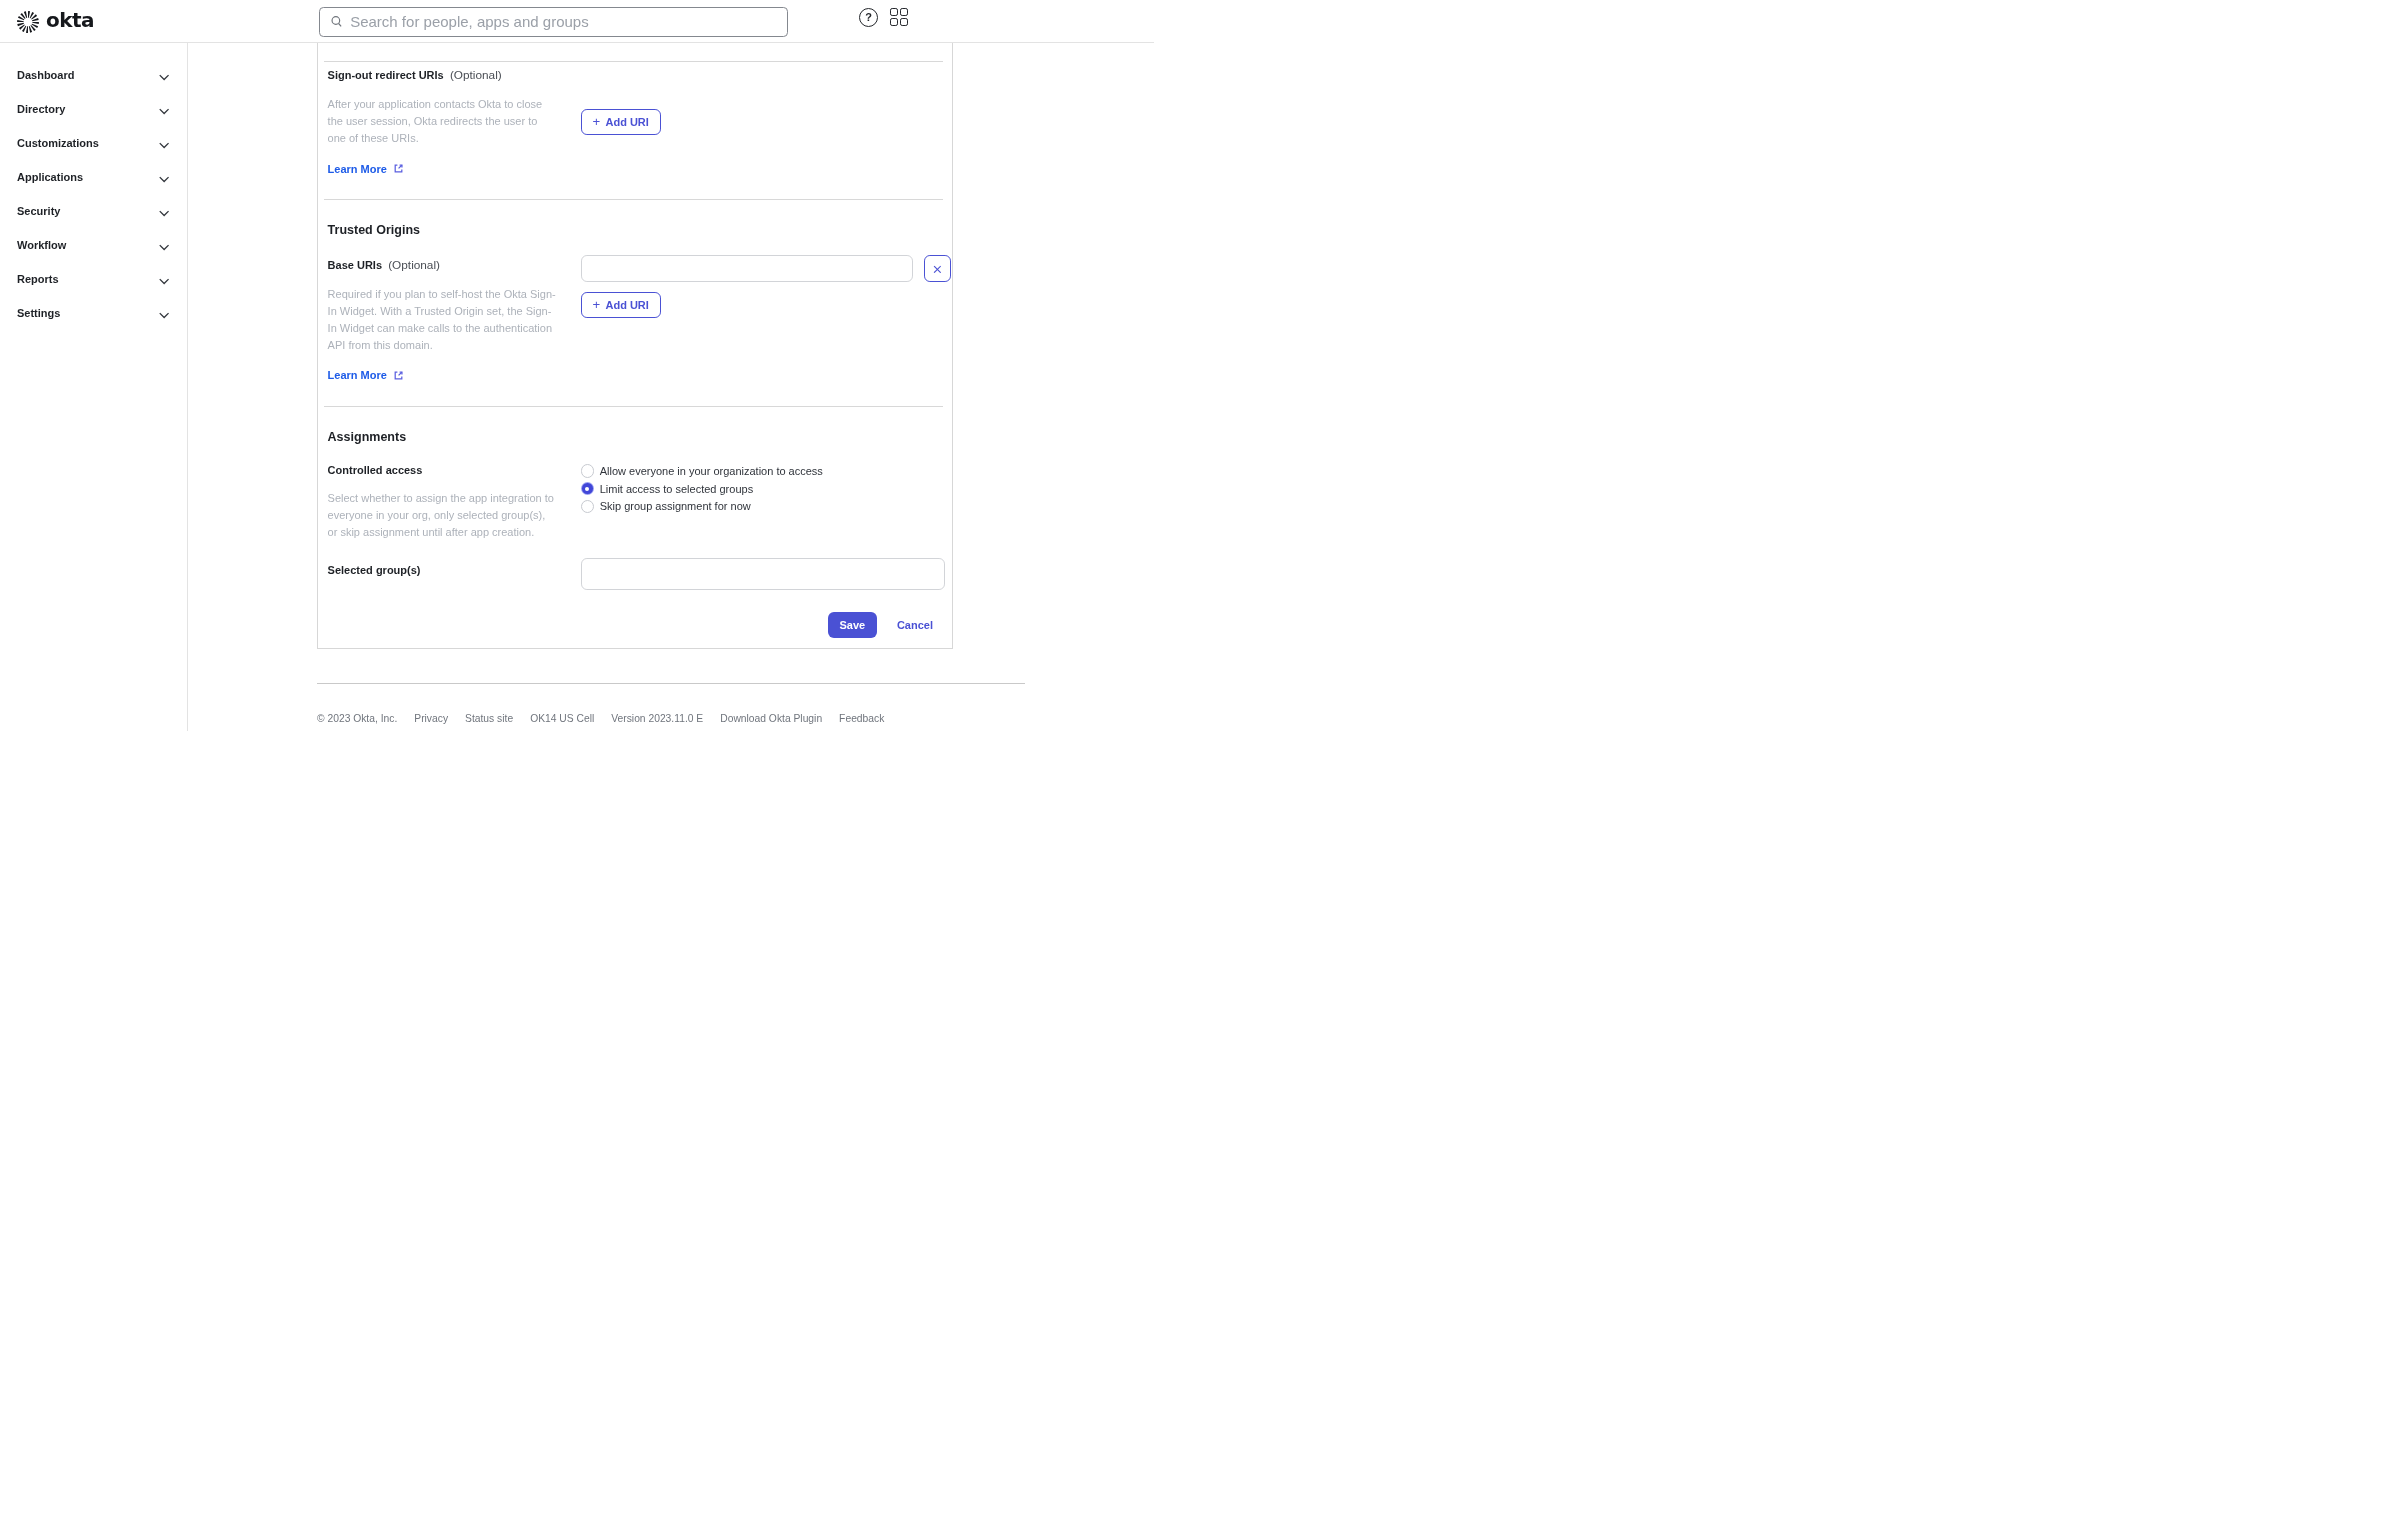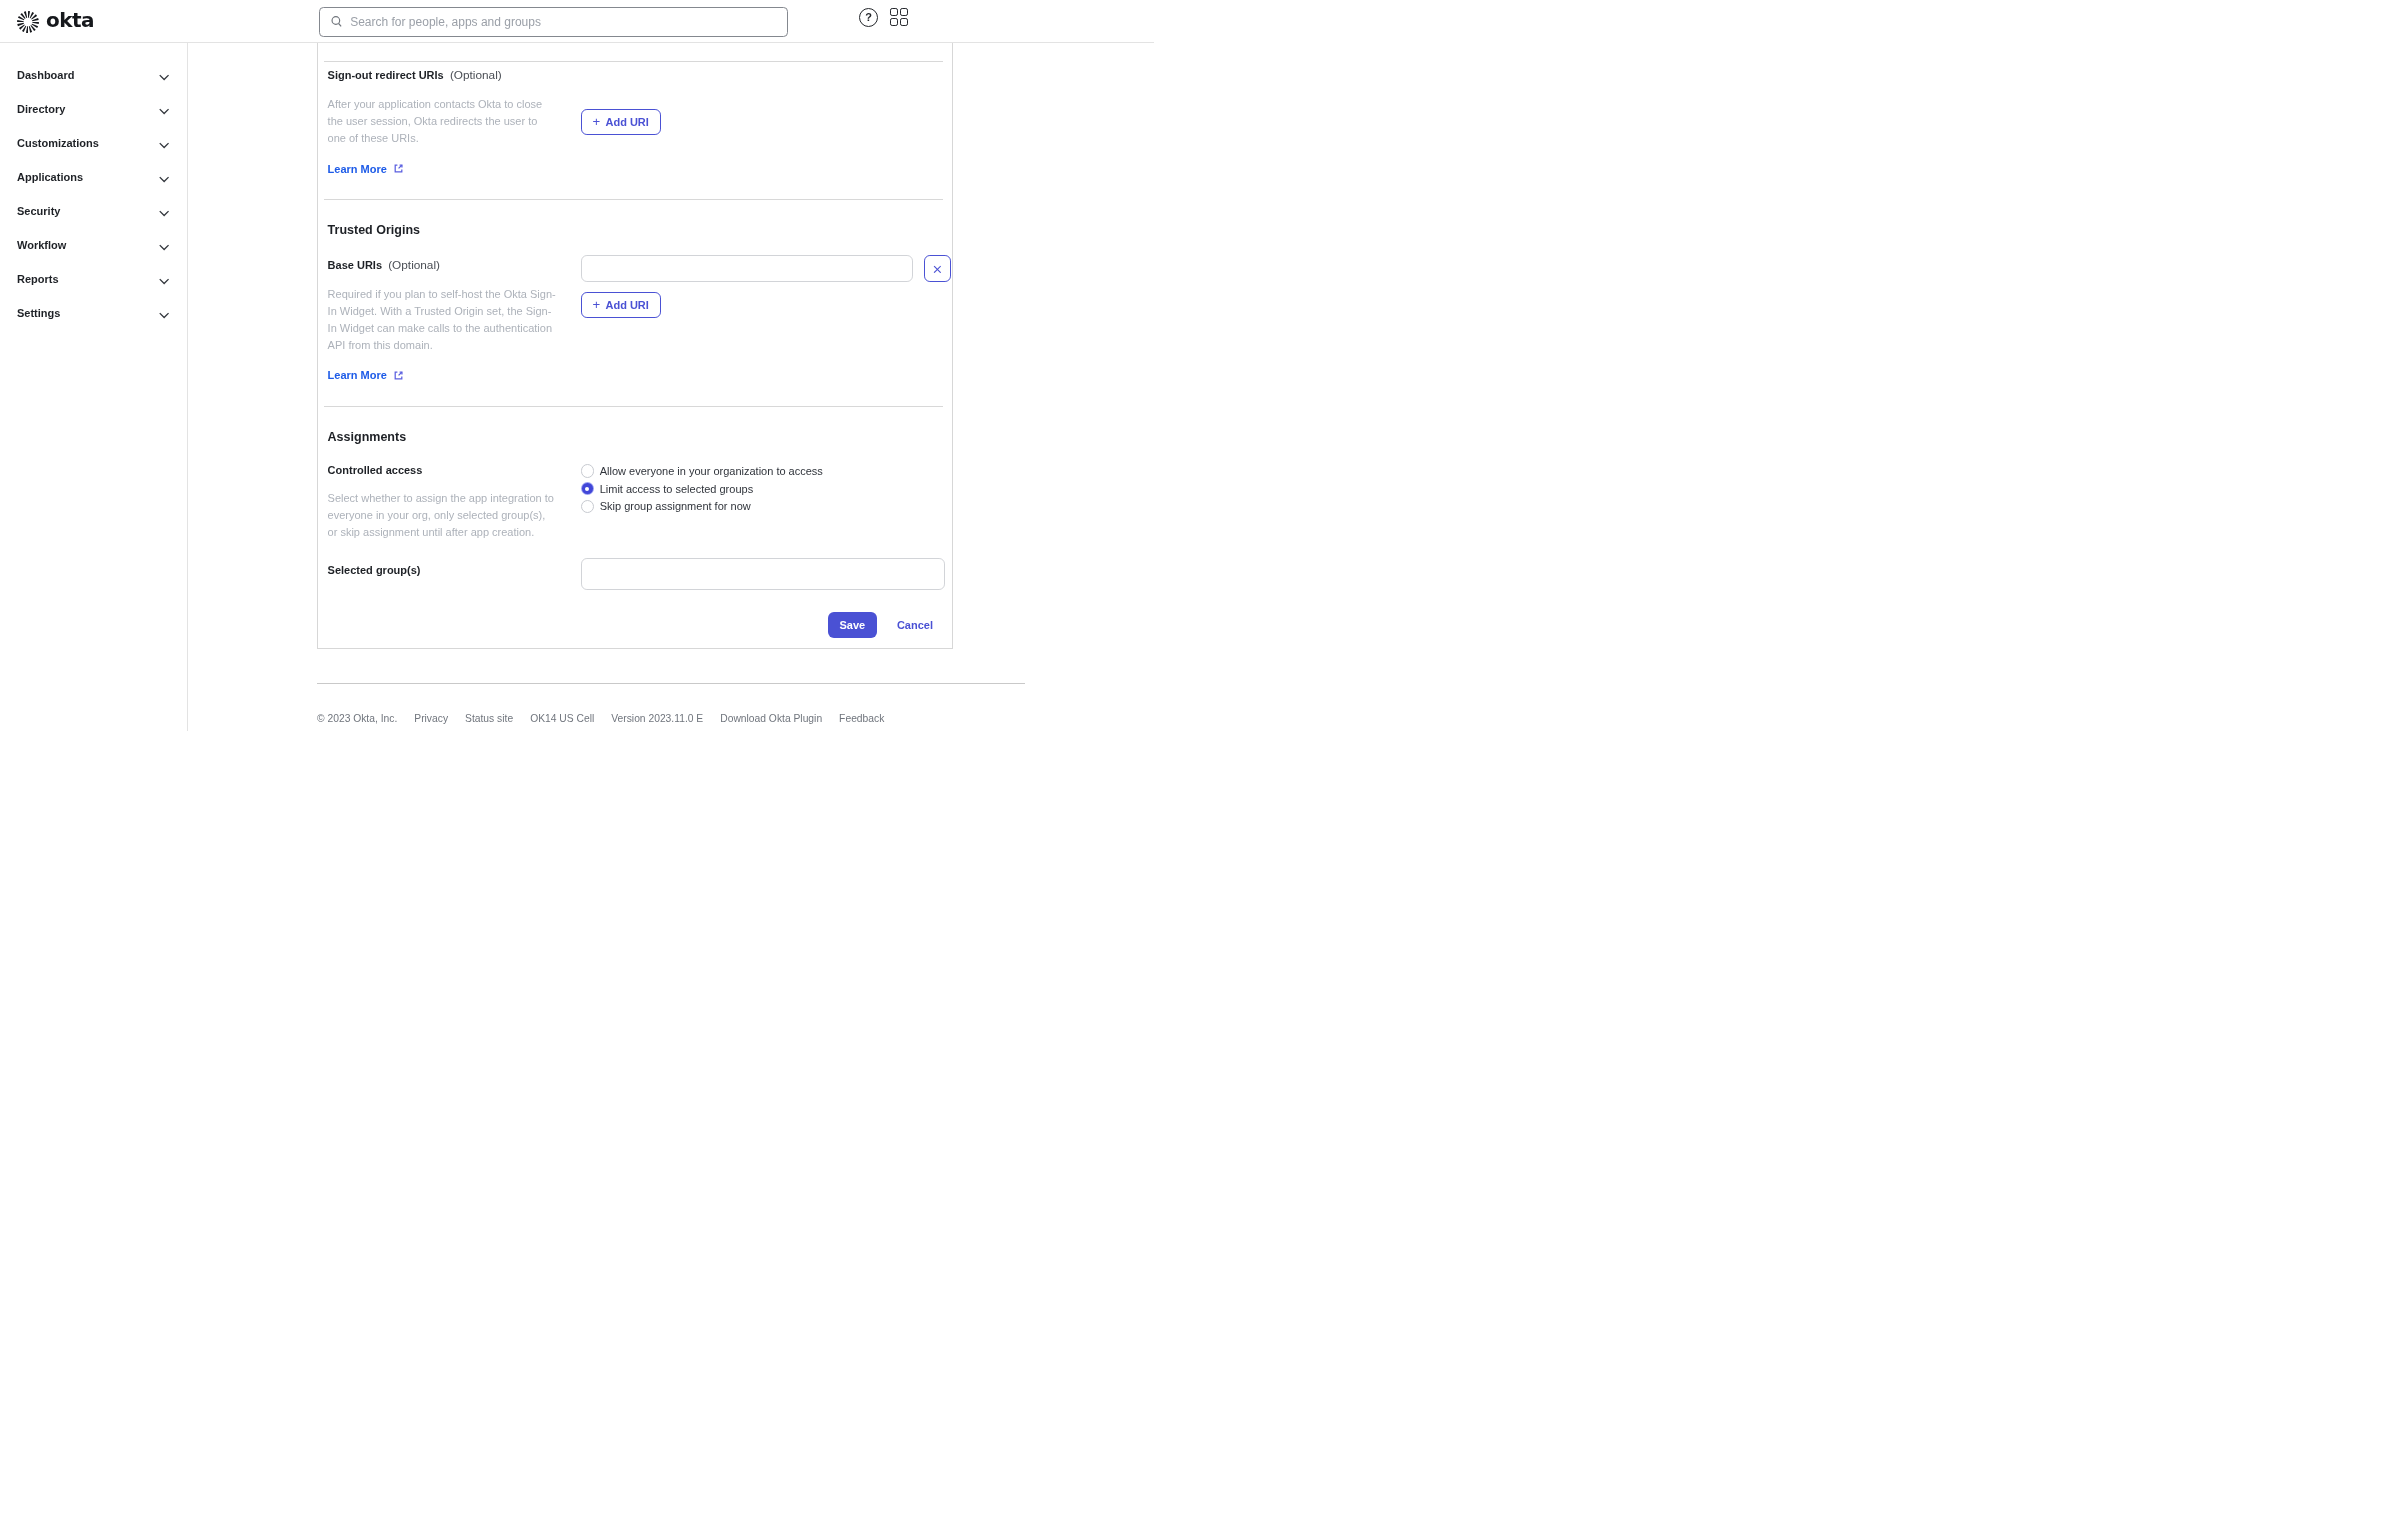--- a/index.html
+++ b/index.html
@@ -22,21 +22,21 @@
     font-size: 20px; letter-spacing: -0.6px; color: #16181c; line-height: 1;
     padding-bottom: 2.9px;
   }
   .search-wrap {
     position: absolute; left: 319px; top: 6.6px; width: 469px; height: 30px;
     border: 0.7px solid #84888f; border-radius: 4.4px; background: #fff;
     display: flex; align-items: center; padding-left: 9.6px; gap: 7.4px;
   }
   .search-input {
     border: none; outline: none; flex: 1; height: 100%;
-    font-family: "Liberation Sans", sans-serif; font-size: 12px; color: #1e2126;
+    font-family: "Liberation Sans", sans-serif; font-size: 15px; color: #1e2126;
     background: transparent;
   }
   .search-input::placeholder { color: #9ba0a8; }
   .help-btn {
     position: absolute; left: 859px; top: 8px; width: 19px; height: 19px;
     border: 1.5px solid #23262b; border-radius: 50%;
     display: flex; align-items: center; justify-content: center;
     font-size: 11px; font-weight: 700; color: #23262b; background: #fff; cursor: pointer;
   }
   .help-btn span { line-height: 1; }

